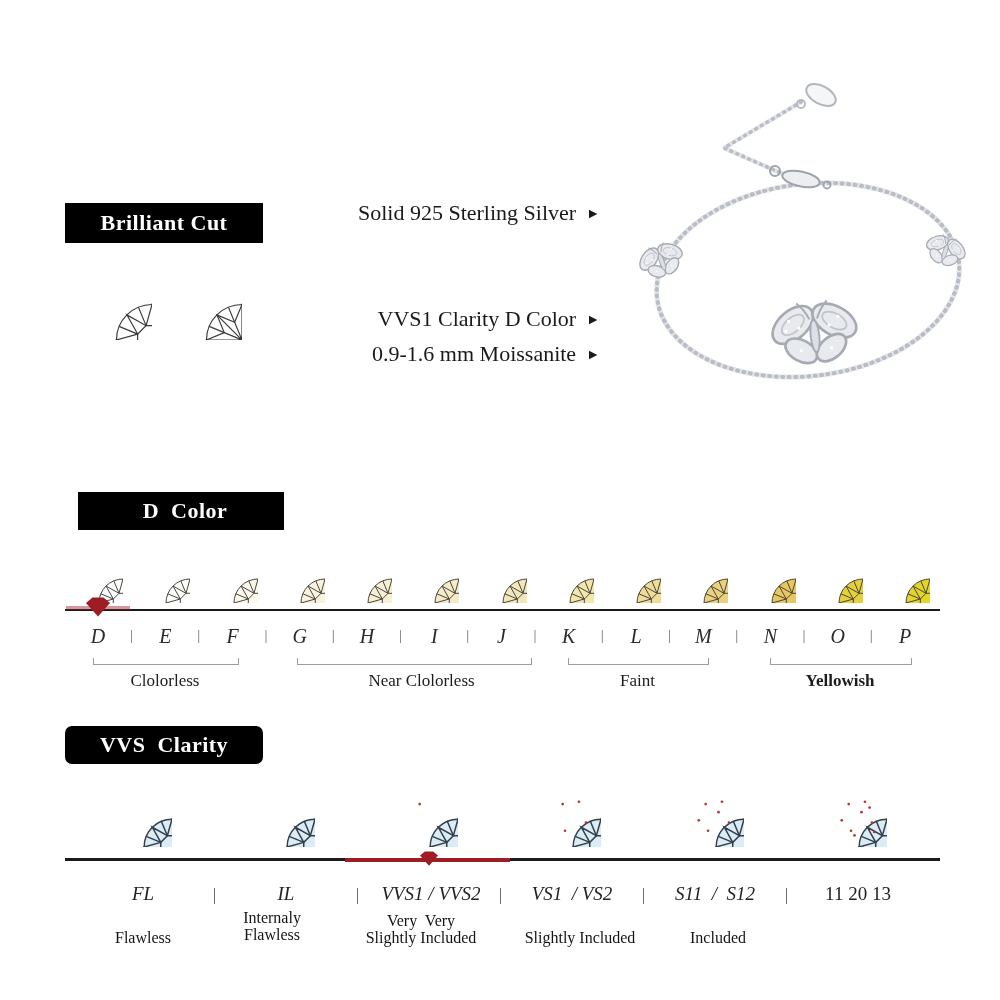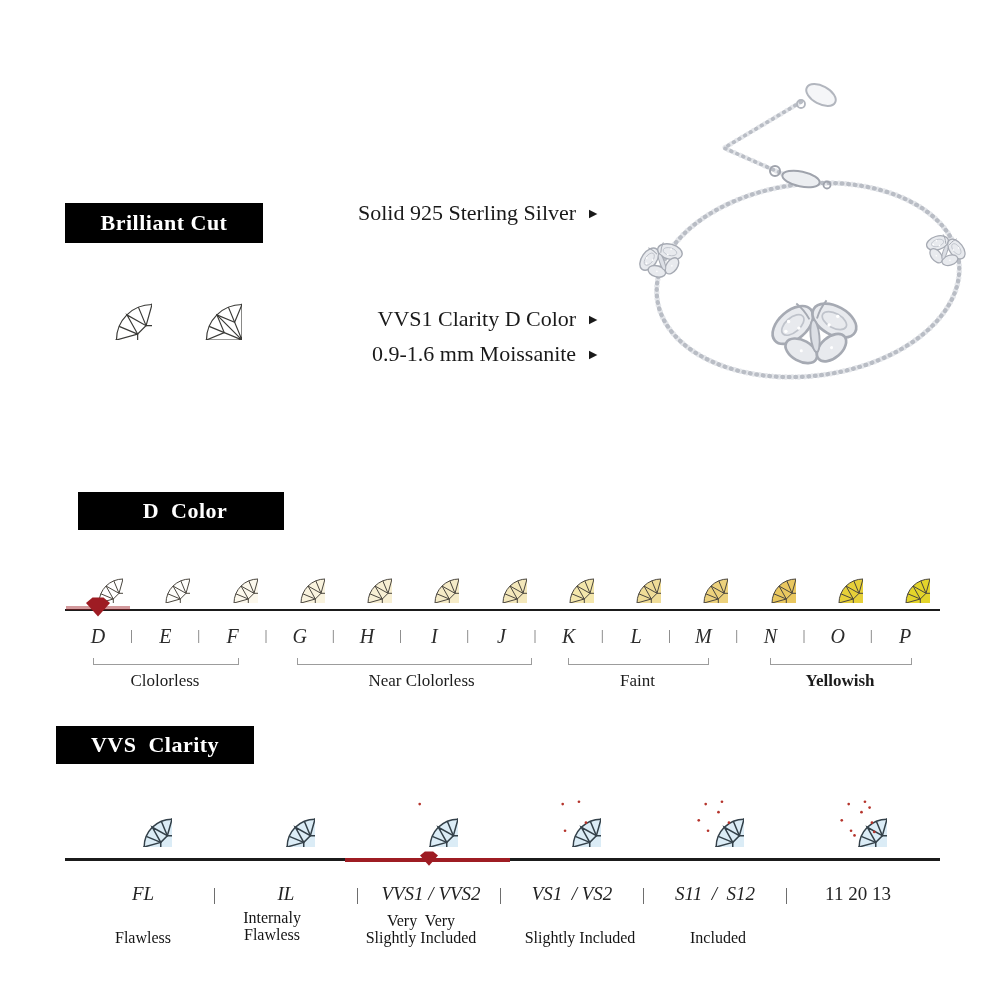--- a/index.html
+++ b/index.html
@@ -2,21 +2,21 @@
 <html><head>
 <meta charset="utf-8">
 <style>
   html,body{margin:0;padding:0;background:#ffffff;}
   body{width:1000px;height:1000px;font-family:"Liberation Serif",serif;position:relative;overflow:hidden;}
   #stage{position:absolute;left:0;top:0;width:1000px;height:1000px;background:#ffffff;}
   .black-label{position:absolute;background:#000000;color:#ffffff;display:flex;align-items:center;justify-content:center;
     font-weight:bold;font-size:22px;white-space:pre;letter-spacing:.5px;}
   #label-cut{left:65px;top:203px;width:198px;height:40px;}
   #label-color{left:78px;top:492px;width:198px;height:38px;padding-left:8px;}
-  #label-clarity{left:56px;top:726px;width:198px;height:38px;}
+  #label-clarity{left:65px;top:726px;width:198px;height:38px;border-radius:7px;}
   .feature{position:absolute;right:400px;white-space:nowrap;font-size:22px;color:#191919;margin-left:36px;}
   .feature .arrow{font-size:14px;margin-left:10px;display:inline-block;transform:translateY(-2px);}
   .gem{position:absolute;}
   .axis{position:absolute;background:#1b1b1b;}
   .marker-seg{position:absolute;}
   .markergem{position:absolute;}
   .letter{position:absolute;transform:translateX(-50%);font-style:italic;font-size:20px;color:#2b2b2b;}
   .sep{position:absolute;transform:translateX(-50%);font-size:15px;color:#6d6d6d;}
   .sep2{position:absolute;transform:translateX(-50%);font-size:17px;color:#555;}
   .bracket{position:absolute;height:6px;border-left:1px solid #9c9c9c;border-right:1px solid #9c9c9c;border-bottom:1px solid #9c9c9c;}

